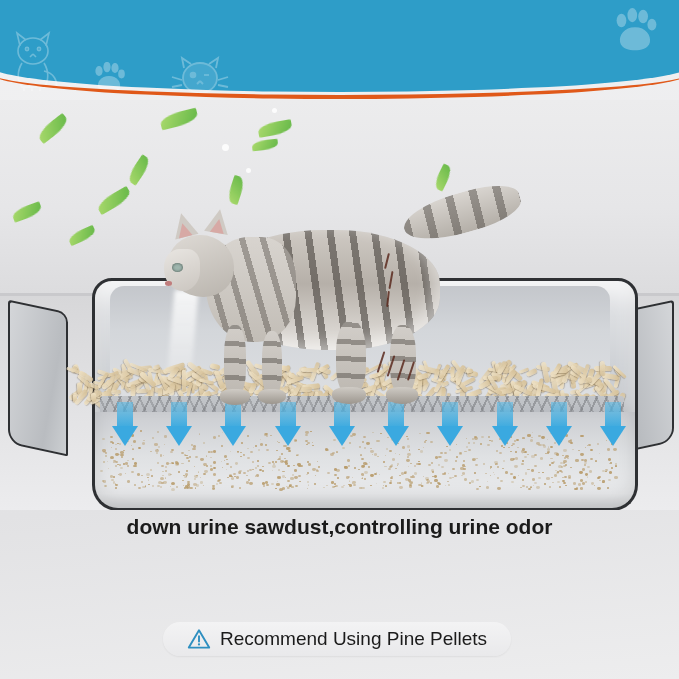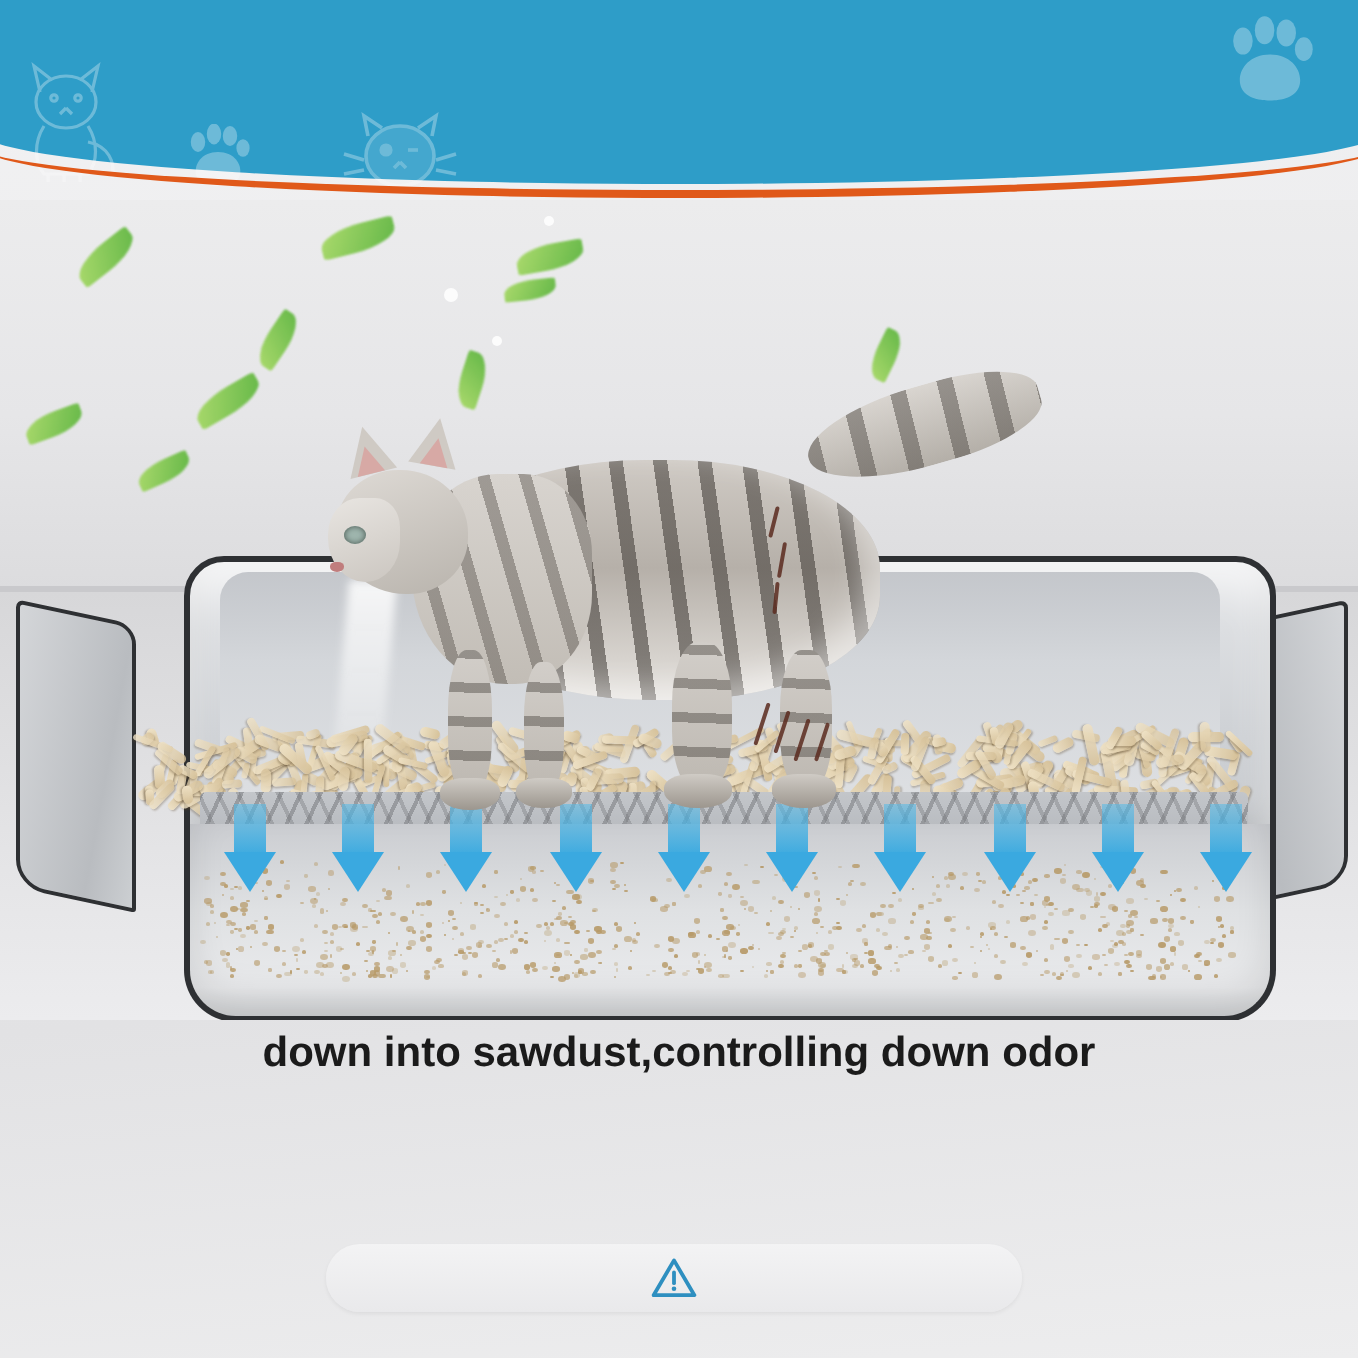--- a/index.html
+++ b/index.html
@@ -1567,26 +1567,27 @@
       <div class="stream" style="left:240px;top:96px;width:2px;height:18px;transform:rotate(10deg);"></div>
       <div class="stream" style="left:237px;top:116px;width:2px;height:16px;transform:rotate(6deg);"></div>
       <div class="stream" style="left:230px;top:176px;width:2px;height:22px;transform:rotate(18deg);"></div>
       <div class="stream" style="left:240px;top:180px;width:2px;height:22px;transform:rotate(18deg);"></div>
       <div class="stream" style="left:250px;top:184px;width:2px;height:22px;transform:rotate(18deg);"></div>
       <div class="stream" style="left:260px;top:186px;width:2px;height:20px;transform:rotate(18deg);"></div>
     </div>
   </div>
 
   <div class="caption">
-    <div>down into sawdust,controlling down odor</div>
+    <div>down urine sawdust,controlling urine odor</div>
   </div>
 
   <div class="badge">
     <span style="display:flex;">
       <svg width="24" height="22" viewBox="0 0 24 22" fill="none">
         <path d="M12 2.2 L22.2 19.6 L1.8 19.6 Z" stroke="#2e8fc0" stroke-width="1.9" stroke-linejoin="round"></path>
         <path d="M12 8.2 L12 13.6" stroke="#2e8fc0" stroke-width="1.9" stroke-linecap="round"></path>
         <circle cx="12" cy="16.4" r="1.15" fill="#2e8fc0"></circle>
       </svg>
     </span>
+    <span class="badge-label">Recommend Using Pine Pellets</span>
   </div>
 
 </div>
 
 </body></html>

